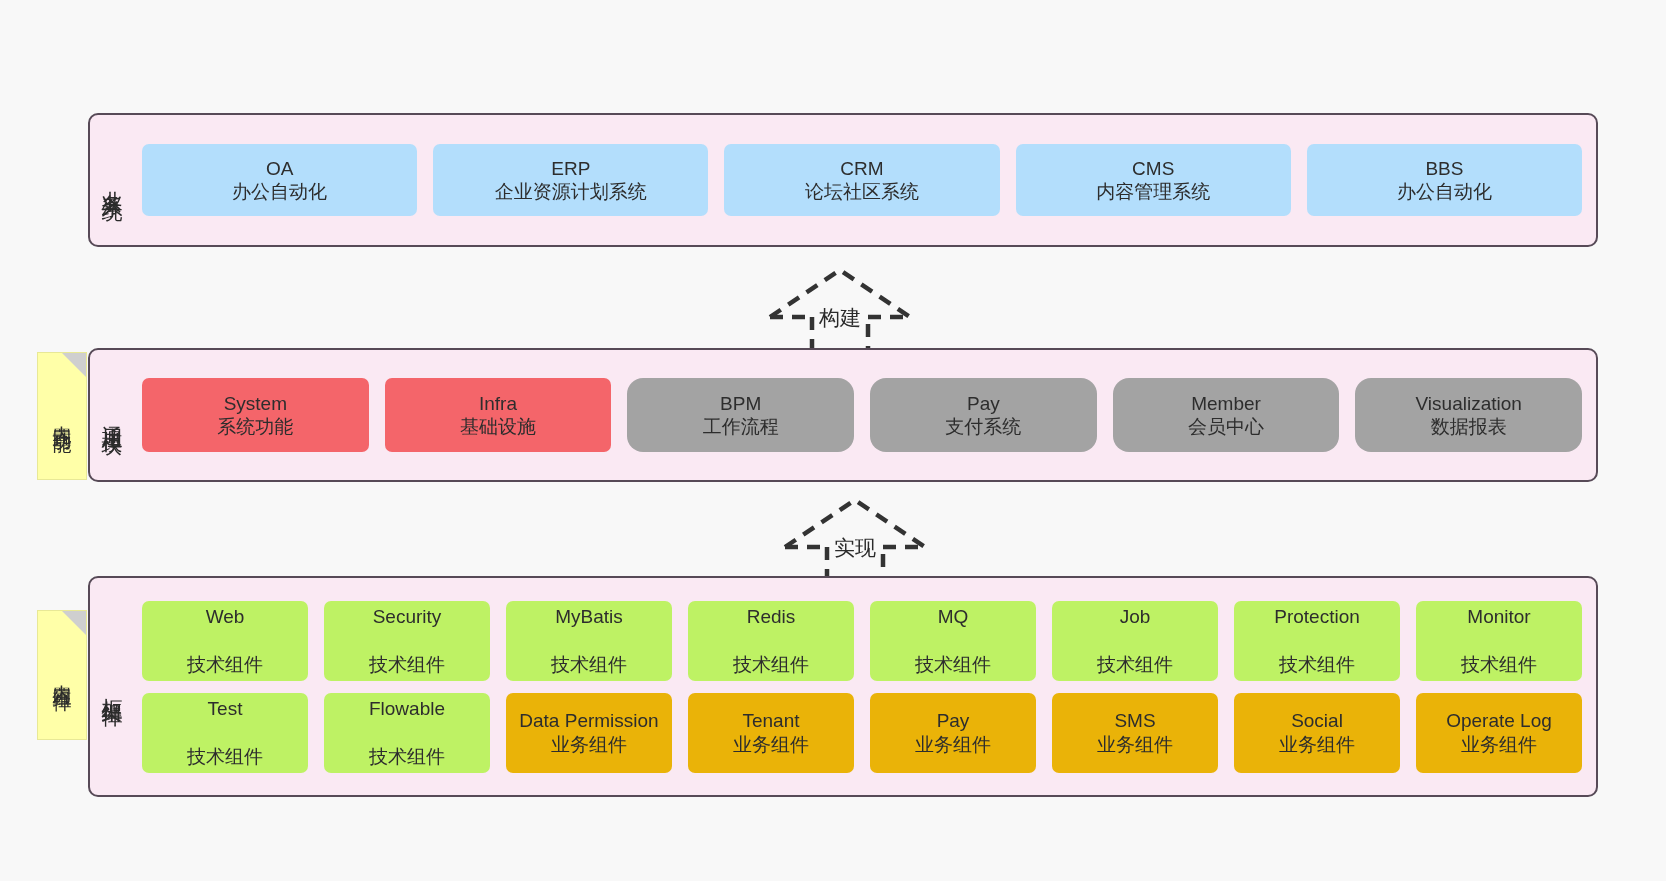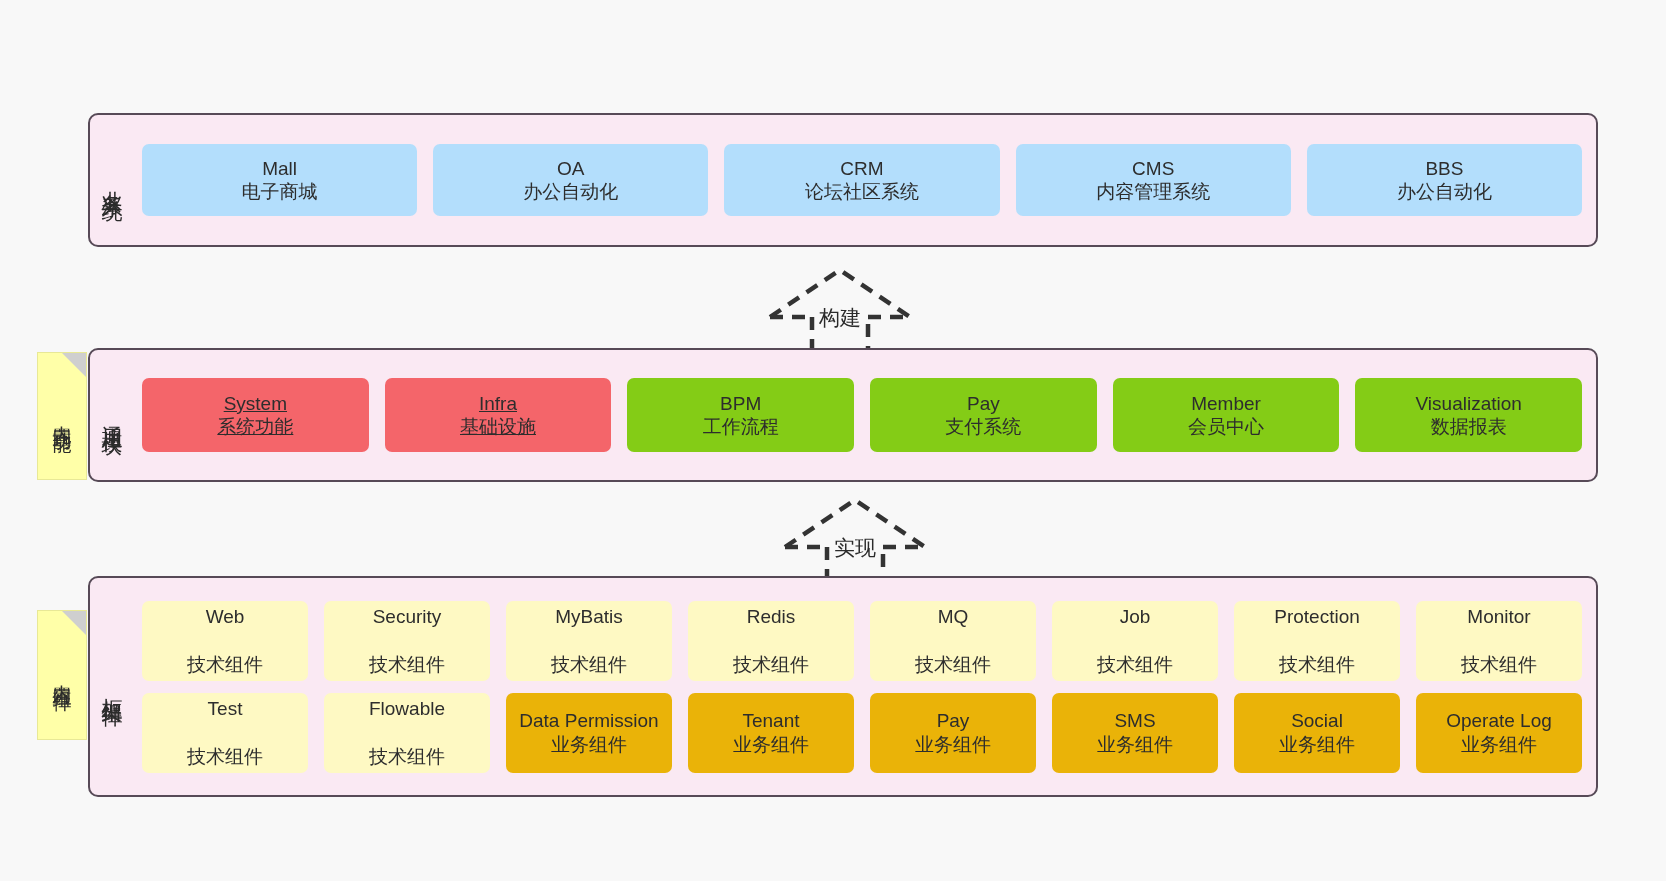--- a/index.html
+++ b/index.html
@@ -74,23 +74,23 @@
     line-height: 1.22;
     color: #2d2d2d;
     font-size: 19px;
     padding: 4px 2px;
   }
   .cell .en { display: block; }
   .cell .cn { display: block; }
 
   
   .c-blue        { background: #b3defc; }
-  .c-red         { background: #f4656a; text-decoration: underline; }
-  .c-pink        { background: #84cc16; }
-  .c-green       { background: #fef9c3; gap: 24px; }
+  .c-red         { background: #f4656a; }
+  .c-pink        { background: #a3a3a3; border-radius: 16px; }
+  .c-green       { background: #bef264; gap: 24px; }
   .c-green-light { background: #eab308; }
 
   
   #layer-business  { left: 88px;  top: 113px; width: 1510px; height: 134px; }
   #layer-business .cell { height: 72px; }
 
   #layer-common    { left: 88px;  top: 348px; width: 1510px; height: 134px; }
   #layer-common .cell { height: 74px; }
 
   #layer-framework { left: 88px;  top: 576px; width: 1510px; height: 221px; }
@@ -146,26 +146,26 @@
 </head>
 <body>
 
 <div id="canvas">
 
   <div class="layer" id="layer-business">
     <div class="layer-title">业务系统</div>
     <div class="layer-body">
       <div class="row">
         <div class="cell c-blue">
-          <span class="en">Mall</span>
-          <span class="cn">电子商城</span>
-        </div>
-        <div class="cell c-blue">
           <span class="en">OA</span>
           <span class="cn">办公自动化</span>
+        </div>
+        <div class="cell c-blue">
+          <span class="en">ERP</span>
+          <span class="cn">企业资源计划系统</span>
         </div>
         <div class="cell c-blue">
           <span class="en">CRM</span>
           <span class="cn">论坛社区系统</span>
         </div>
         <div class="cell c-blue">
           <span class="en">CMS</span>
           <span class="cn">内容管理系统</span>
         </div>
         <div class="cell c-blue">

